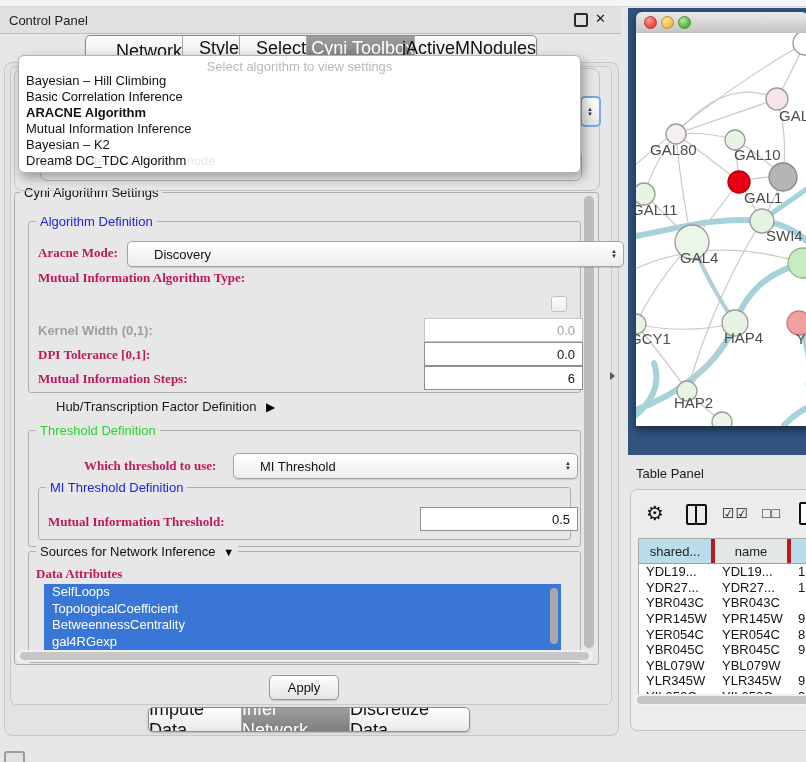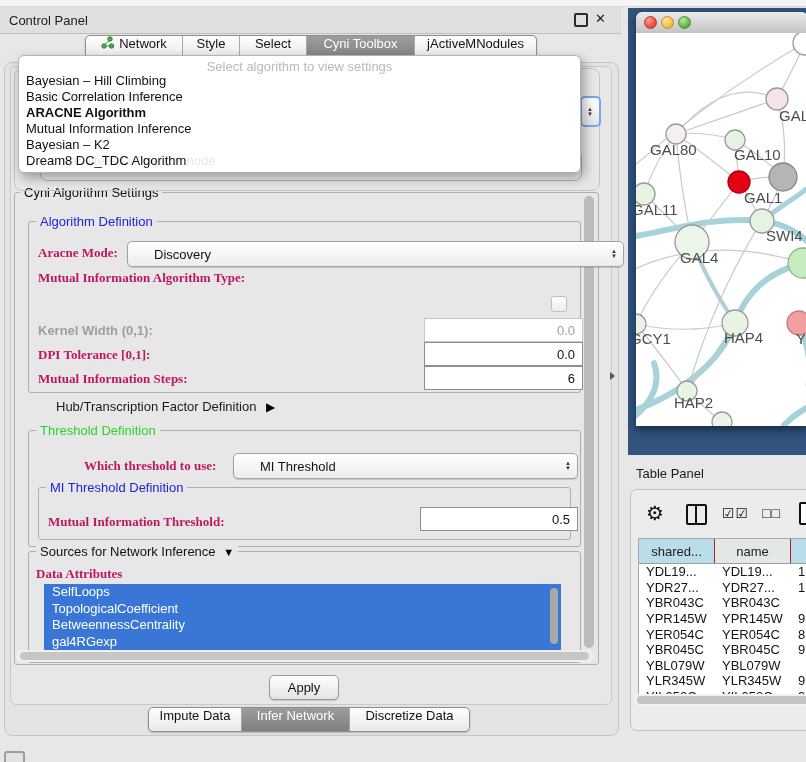--- a/index.html
+++ b/index.html
@@ -12,32 +12,32 @@
   .gtitle{position:absolute;font-size:13px;background:#e7e7e7;padding:0 4px;white-space:nowrap;}
   .combo{position:absolute;border:1px solid #a2a2a2;border-radius:5px;background:linear-gradient(#ffffff,#ececec);
          box-shadow:0 1px 1px rgba(0,0,0,.15);font-size:13px;color:#111;display:flex;align-items:center;padding:0 26px;}
   .stepper{position:absolute;right:6px;top:50%;transform:translateY(-50%);display:flex;flex-direction:column;
            align-items:center;font-size:6px;line-height:5px;color:#333;}
   .tinput{position:absolute;border:1px solid #8e8e8e;background:#fff;font-size:13px;color:#111;
           display:flex;align-items:center;justify-content:flex-end;padding:0 7px;}
   .tinput.dis{border-color:#c6c6c6;color:#a0a0a0;}
   .seg{position:absolute;display:flex;border:1px solid #8d8d8d;border-radius:5px;overflow:hidden;
        background:linear-gradient(#fdfdfd,#e9e9e9);box-shadow:0 1px 2px rgba(0,0,0,.2);}
-  .seg .s{display:flex;align-items:flex-start;justify-content:center;font-size:13px;color:#111;
-          border-left:1px solid #a8a8a8;height:100%;box-sizing:border-box;}
+  .seg .s{display:flex;align-items:flex-end;justify-content:center;font-size:18px;color:#111;
+          border-left:1px solid #a8a8a8;height:100%;box-sizing:border-box;flex-direction:column;}
   .seg .s:first-child{border-left:none;}
   .seg .sel{background:linear-gradient(#9d9d9d,#7f7f7f);color:#fff;}
   .popup{position:absolute;background:#fff;border:1px solid #b3b3b3;border-radius:6px;z-index:50;
          box-shadow:3px 5px 12px rgba(0,0,0,.35);}
   .popup .item{position:absolute;left:7px;font-size:13px;color:#111;white-space:nowrap;}
   .popup .bold{font-weight:bold;}
   .attr-row{height:16.5px;line-height:16.5px;background:#3a76d6;color:#fff;font-size:13px;padding-left:8px;white-space:nowrap;}
   .light{position:absolute;width:13px;height:13px;border-radius:50%;}
   .thcell{display:flex;align-items:center;justify-content:center;font-size:13px;color:#222;
-          border-right:1px solid #b91c1c;box-sizing:border-box;height:100%;}
+          border-right:4px solid #b91c1c;box-sizing:border-box;height:100%;}
   .trow{display:flex;height:15.6px;align-items:center;}
   .tcell{font-size:13px;color:#141414;white-space:nowrap;overflow:hidden;box-sizing:border-box;padding-left:7px;}
   svg text{font-family:"Liberation Sans","DejaVu Sans",sans-serif;}
 </style>
 </head>
 <body>
 
 <div id="app">
 
   <div class="abs" style="left:0;top:0;width:806px;height:6px;background:#f4f4f4;border-bottom:1px solid #d8d8d8;"></div>

